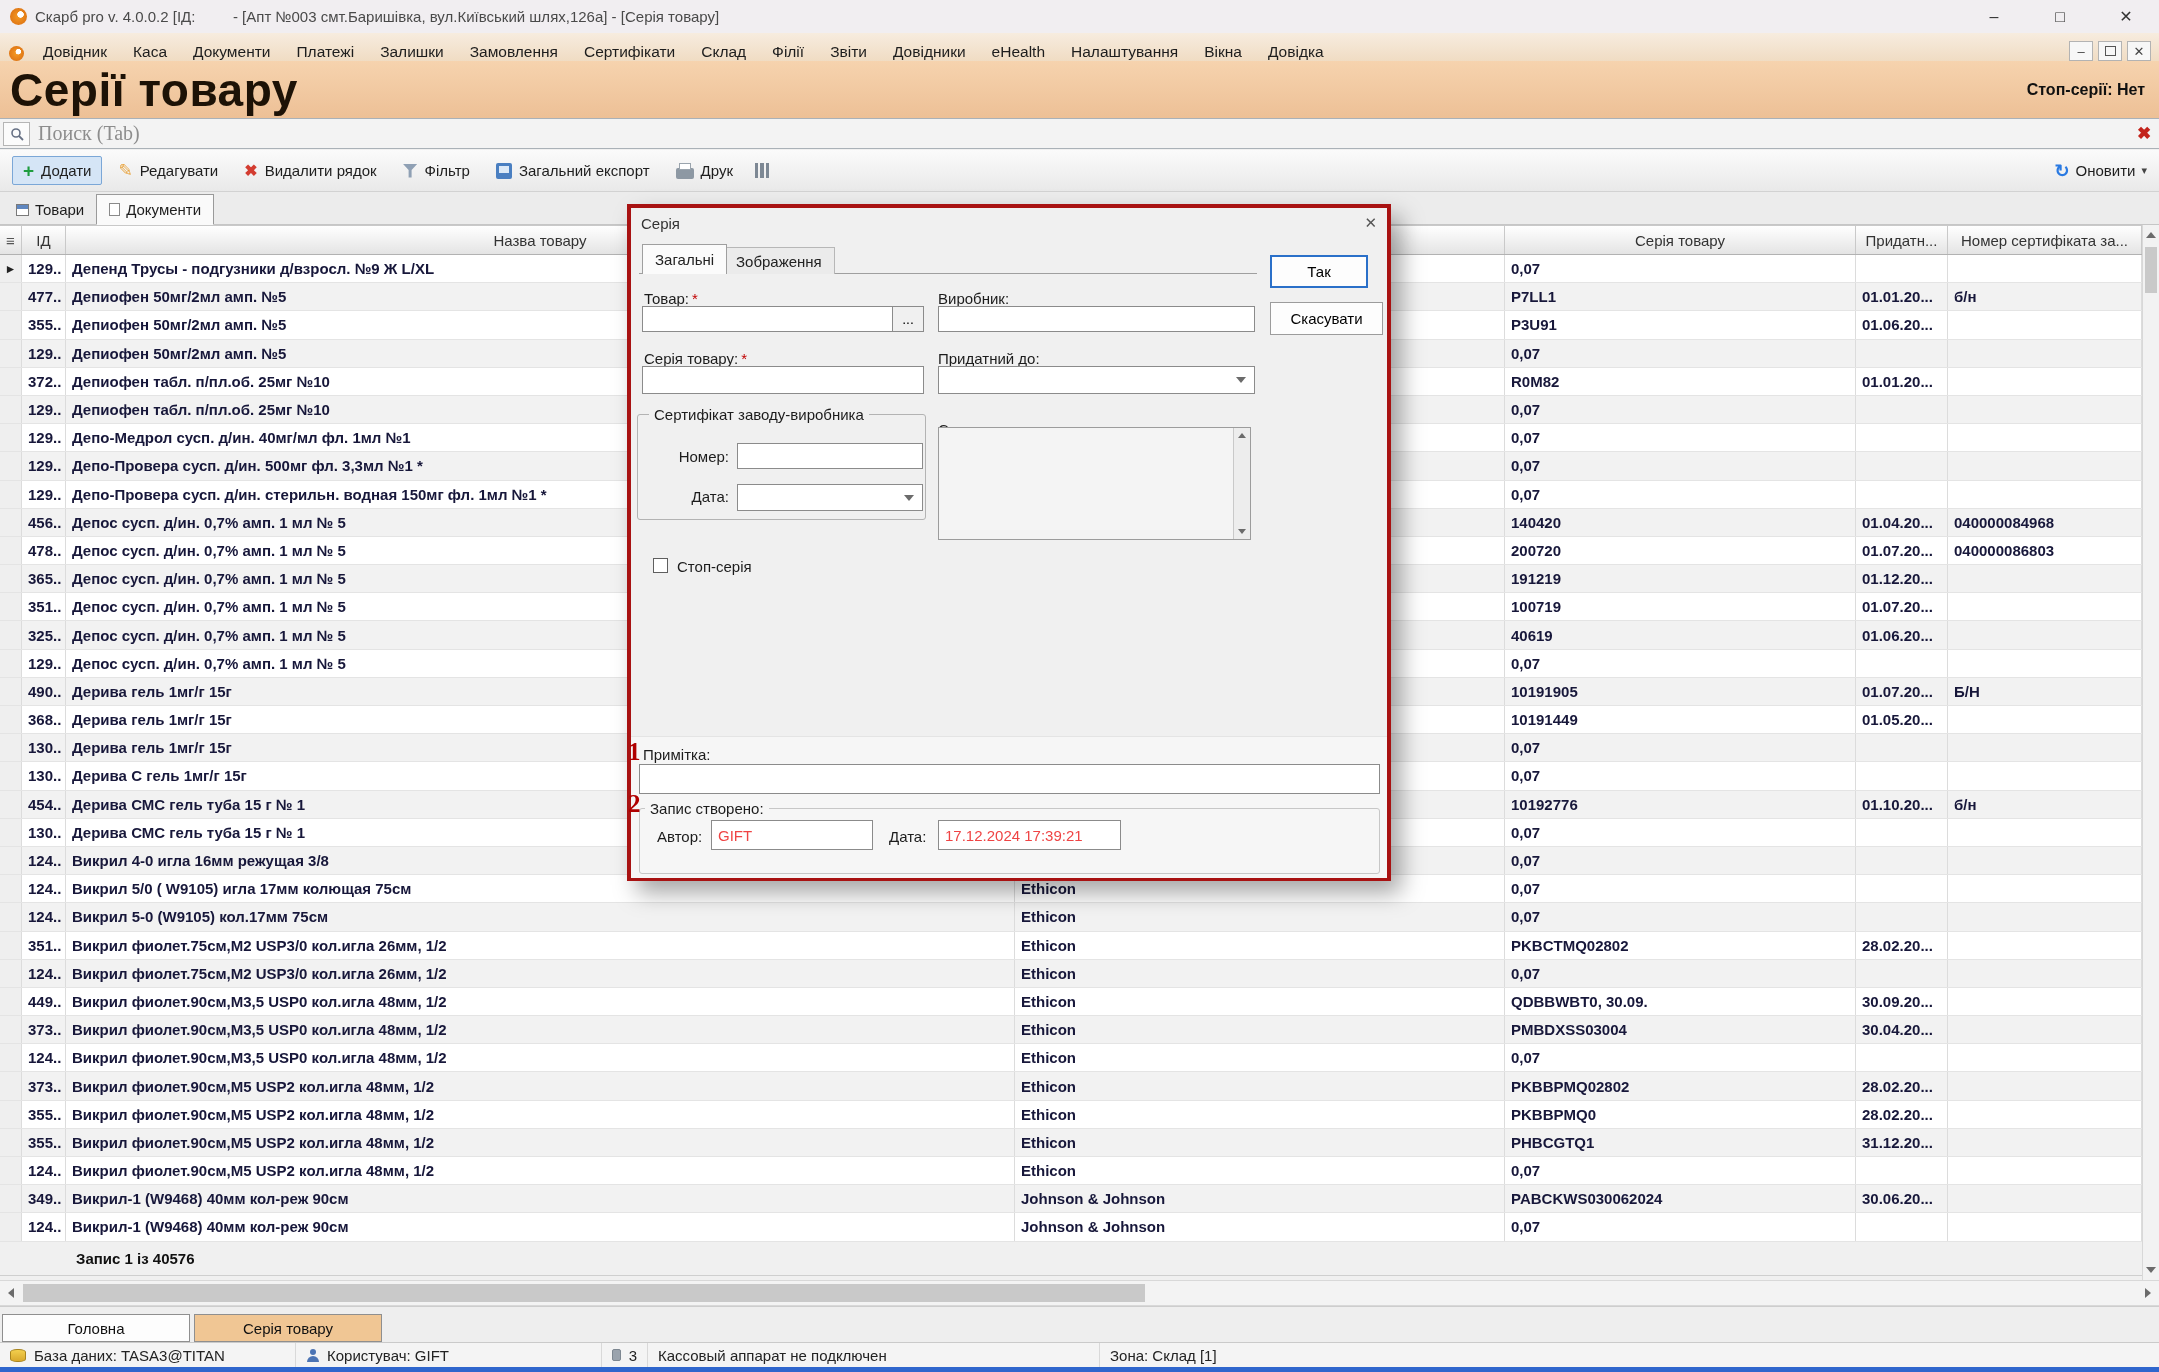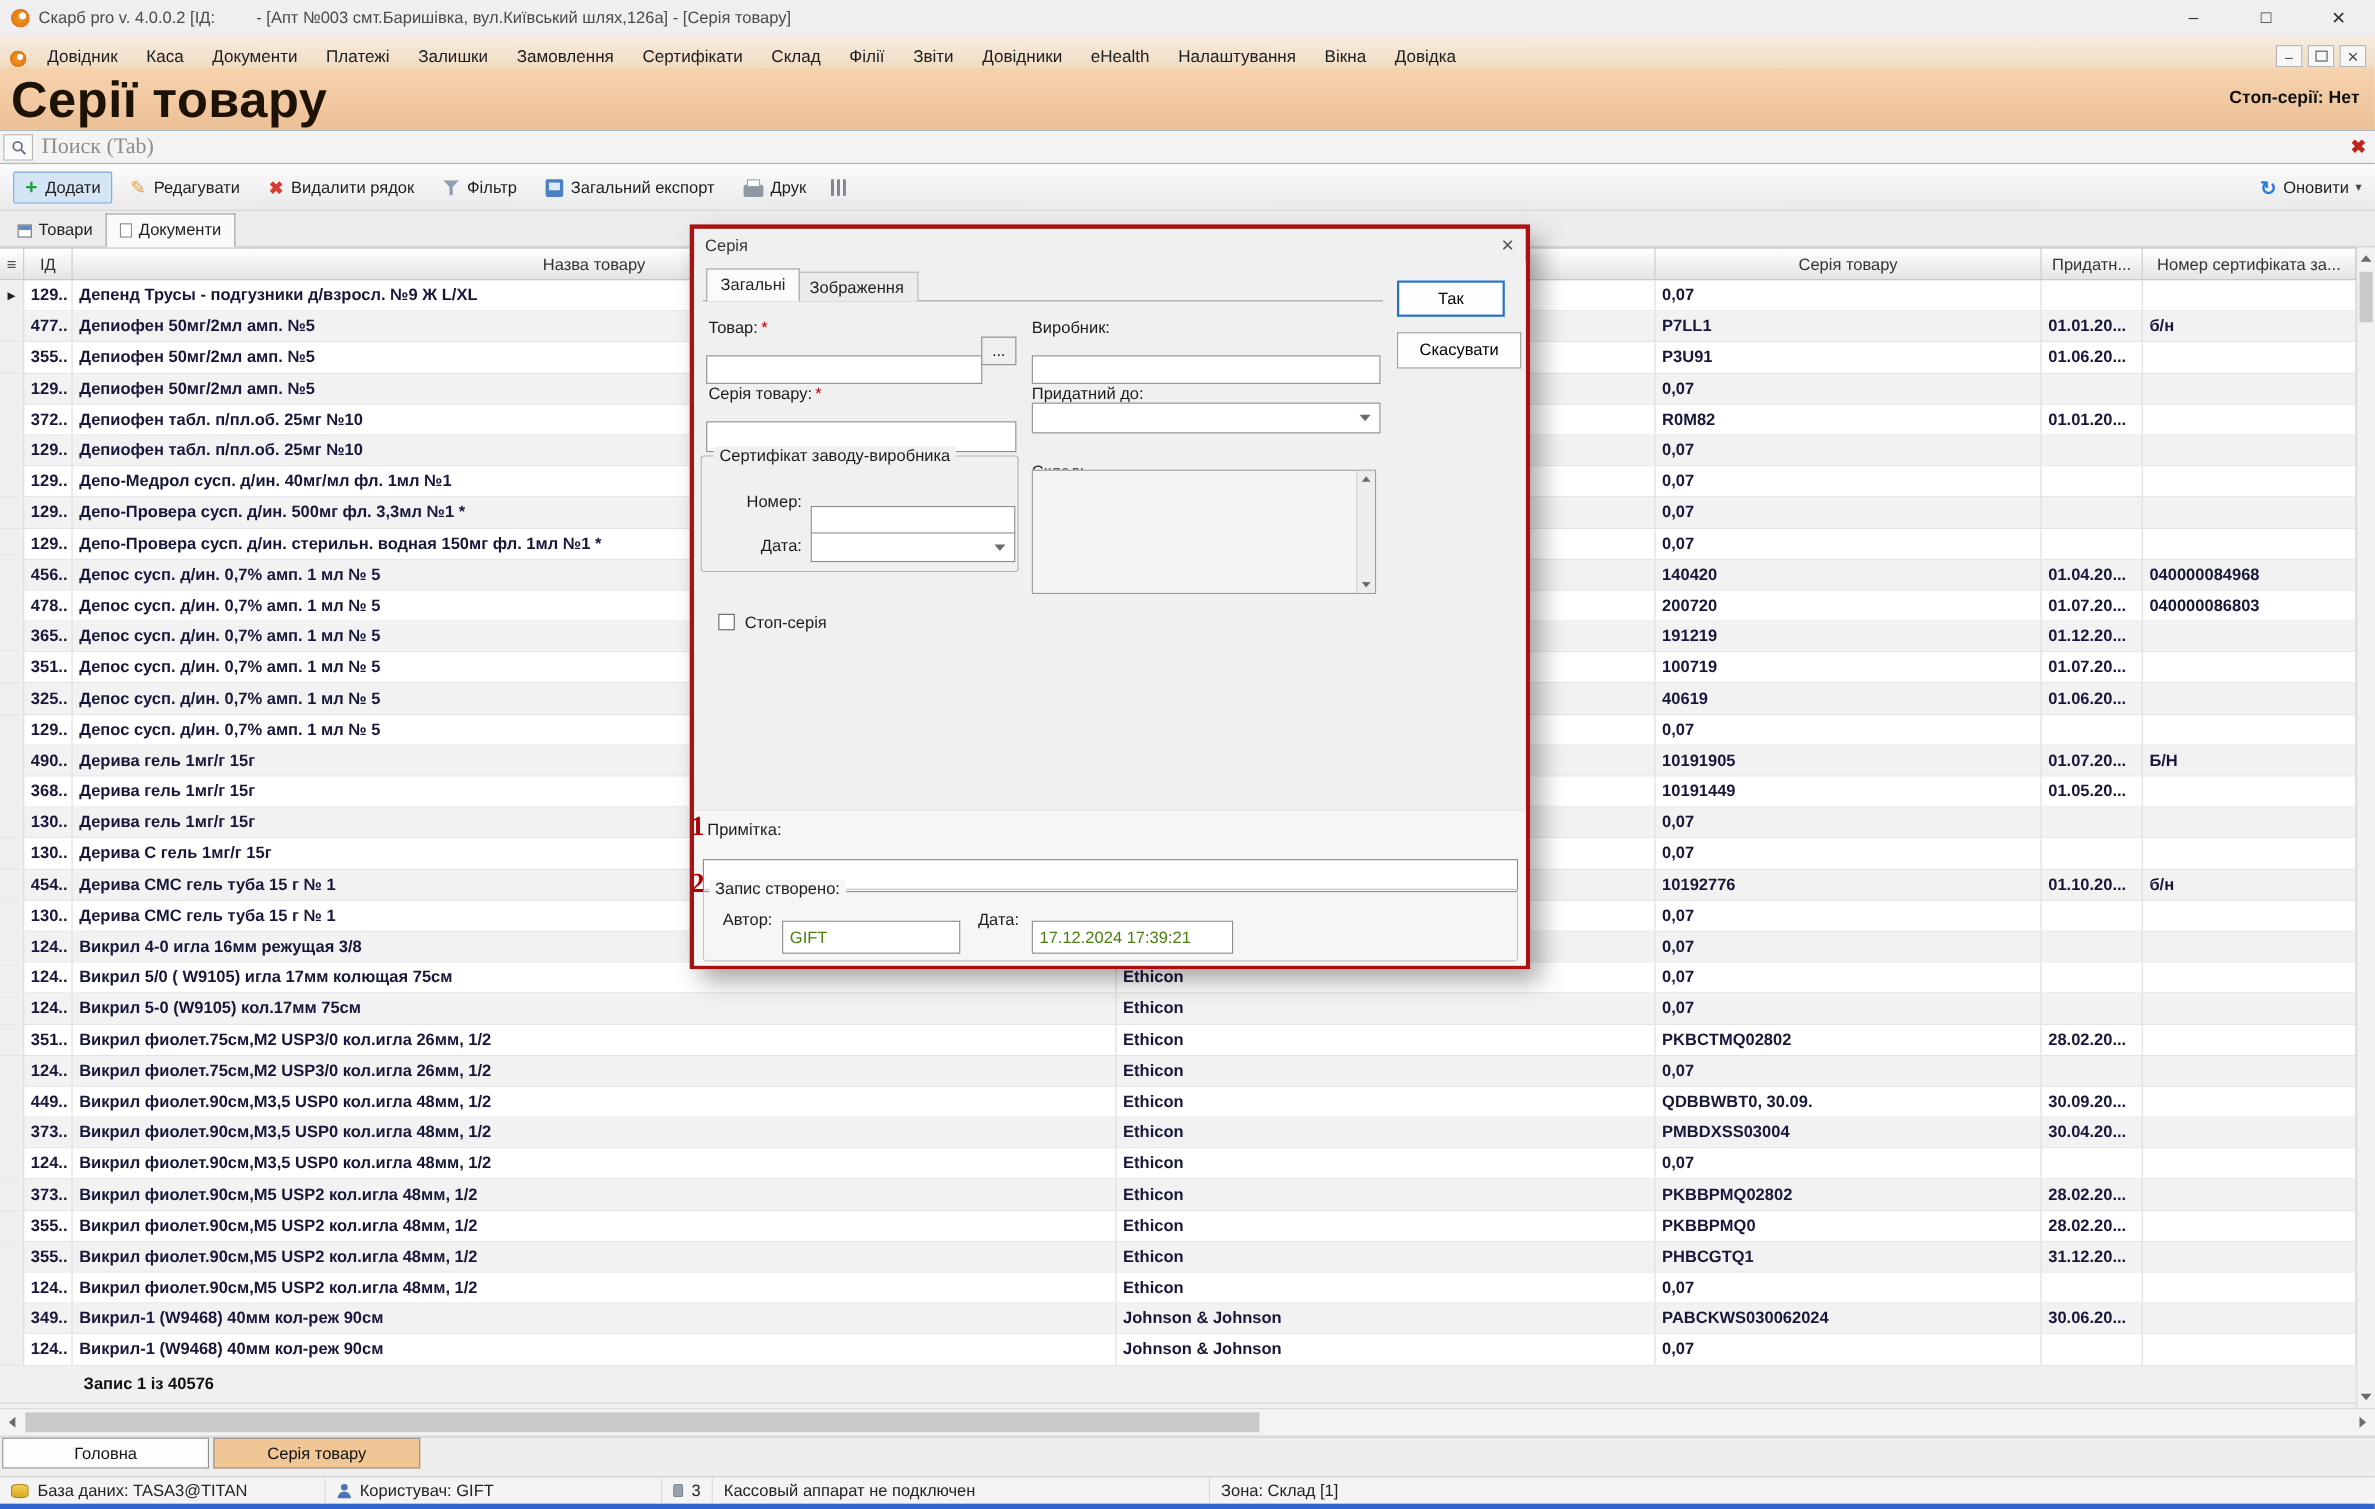--- a/index.html
+++ b/index.html
@@ -80,21 +80,21 @@
   .tri-left{border-top:5px solid transparent;border-bottom:5px solid transparent;border-right:6px solid #6b6b6b;}
   .tri-right{border-top:5px solid transparent;border-bottom:5px solid transparent;border-left:6px solid #6b6b6b;}
   .vs-btn{height:20px;display:flex;align-items:center;justify-content:center;}
   .vs-thumb{position:absolute;left:2px;top:22px;width:12px;height:46px;background:#c9c9c9;}
   .vs-down{position:absolute;bottom:0;left:0;right:0;}
   .hscroll{left:0;top:1280px;width:2159px;height:26px;background:#f3f3f3;border-top:1px solid #d8d8d8;border-bottom:1px solid #d8d8d8;display:flex;align-items:center;box-sizing:border-box;}
   .hs-btn{width:22px;height:100%;display:flex;align-items:center;justify-content:center;}
   .hs-thumb{width:1122px;height:18px;background:#c9c9c9;margin-left:1px;}
   .hs-right{margin-left:auto;}
   
-  .bottomtabs{left:0;top:1306px;width:2159px;height:36px;background:#eeeeee;display:flex;align-items:flex-start;padding-left:2px;gap:4px;box-sizing:border-box;border-top:1px solid #cdcdcd;}
+  .bottomtabs{left:0;top:1306px;width:2159px;height:36px;background:#eeeeee;display:flex;align-items:flex-end;padding-left:2px;gap:4px;box-sizing:border-box;border-top:1px solid #cdcdcd;}
   .btab{height:28px;display:flex;align-items:center;justify-content:center;font-size:15px;color:#111;border:1px solid #8f8f8f;box-sizing:border-box;width:188px;}
   .btab-home{background:#fdfdfd;}
   .btab-series{background:#f0c694;}
   
   .statusbar{left:0;top:1342px;width:2159px;height:25px;background:#f4f4f4;border-top:1px solid #cacaca;display:flex;align-items:center;font-size:15px;color:#222;box-sizing:border-box;}
   .sseg{display:flex;align-items:center;gap:8px;padding:0 10px;border-right:1px solid #d9d9d9;height:100%;box-sizing:border-box;white-space:nowrap;}
   .s1{width:296px;}.s2{width:306px;}.s3{width:46px;}.s4{width:452px;}.s5{border-right:none;flex:1;}
   .icon-db{width:14px;height:11px;background:linear-gradient(#f3cf4e,#d9a92c);border:1px solid #a8841f;border-radius:7px/3px;}
   .icon-user{width:13px;height:13px;position:relative;}
   .icon-user::before{content:"";position:absolute;left:3.5px;top:0;width:6px;height:6px;border-radius:50%;background:#4c74b4;}
@@ -107,21 +107,21 @@
   .dlg-close{margin-left:auto;font-size:15px;color:#555;}
   .dlg-body{position:relative;height:639px;background:#f0f0f0;}
   .dlg-tabline{position:absolute;left:8px;top:35px;width:618px;border-bottom:1px solid #9f9f9f;}
   .dlg-tab{position:absolute;display:flex;align-items:center;padding:0 12px;font-size:15px;color:#222;box-sizing:border-box;}
   .dlg-tab.t1{left:11px;top:6px;height:30px;background:#fbfbfb;border:1px solid #9f9f9f;border-bottom:none;z-index:2;}
   .dlg-tab.t2{left:92px;top:9px;height:27px;background:#ebebeb;border:1px solid #b7b7b7;border-bottom:none;z-index:1;}
   .dlg-ok{position:absolute;left:639px;top:17px;width:98px;height:33px;background:#fdfdfd;border:2px solid #2a70c9;display:flex;align-items:center;justify-content:center;font-size:15px;box-sizing:border-box;}
   .dlg-cancel{position:absolute;left:639px;top:64px;width:113px;height:33px;background:#fdfdfd;border:1px solid #9c9c9c;display:flex;align-items:center;justify-content:center;font-size:15px;box-sizing:border-box;}
   .dlbl{position:absolute;font-size:15px;color:#1c1c1c;white-space:nowrap;}
   .req{color:#c00000;margin-left:3px;}
-  .dinput{position:absolute;border:1px solid #8b8b8b;background:#fff;font-size:15px;font-family:inherit;padding:12px 6px;box-sizing:border-box;outline:none;color:#4d7c0f;margin-top:17px;}
+  .dinput{position:absolute;border:1px solid #8b8b8b;background:#fff;font-size:15px;font-family:inherit;padding:12px 6px;box-sizing:border-box;outline:none;color:#ef4444;}
   .dcombo{position:absolute;border:1px solid #8b8b8b;background:#fff;box-sizing:border-box;}
   .combo-arr{position:absolute;right:8px;top:50%;margin-top:-3px;}
   .dbrowse{position:absolute;border:1px solid #8b8b8b;background:#f0f0f0;display:flex;align-items:center;justify-content:center;font-size:14px;box-sizing:border-box;}
   .dgroup{position:absolute;border:1px solid #b3b3b3;border-radius:3px;box-sizing:border-box;}
   .dlegend{position:absolute;font-size:15px;color:#1c1c1c;background:#f0f0f0;padding:0 5px;white-space:nowrap;z-index:2;}
   .listbox{position:absolute;left:307px;top:189px;width:313px;height:113px;border:1px solid #9c9c9c;background:#f4f4f4;box-sizing:border-box;}
   .lb-scroll{position:absolute;right:0;top:0;bottom:0;width:16px;background:#ededed;border-left:1px solid #c9c9c9;}
   .lb-btn{height:15px;display:flex;align-items:center;justify-content:center;}
   .lb-down{position:absolute;bottom:0;left:0;right:0;}
   .dcheck{position:absolute;left:22px;top:320px;width:15px;height:15px;border:1px solid #5f5f5f;background:#fff;box-sizing:border-box;}

